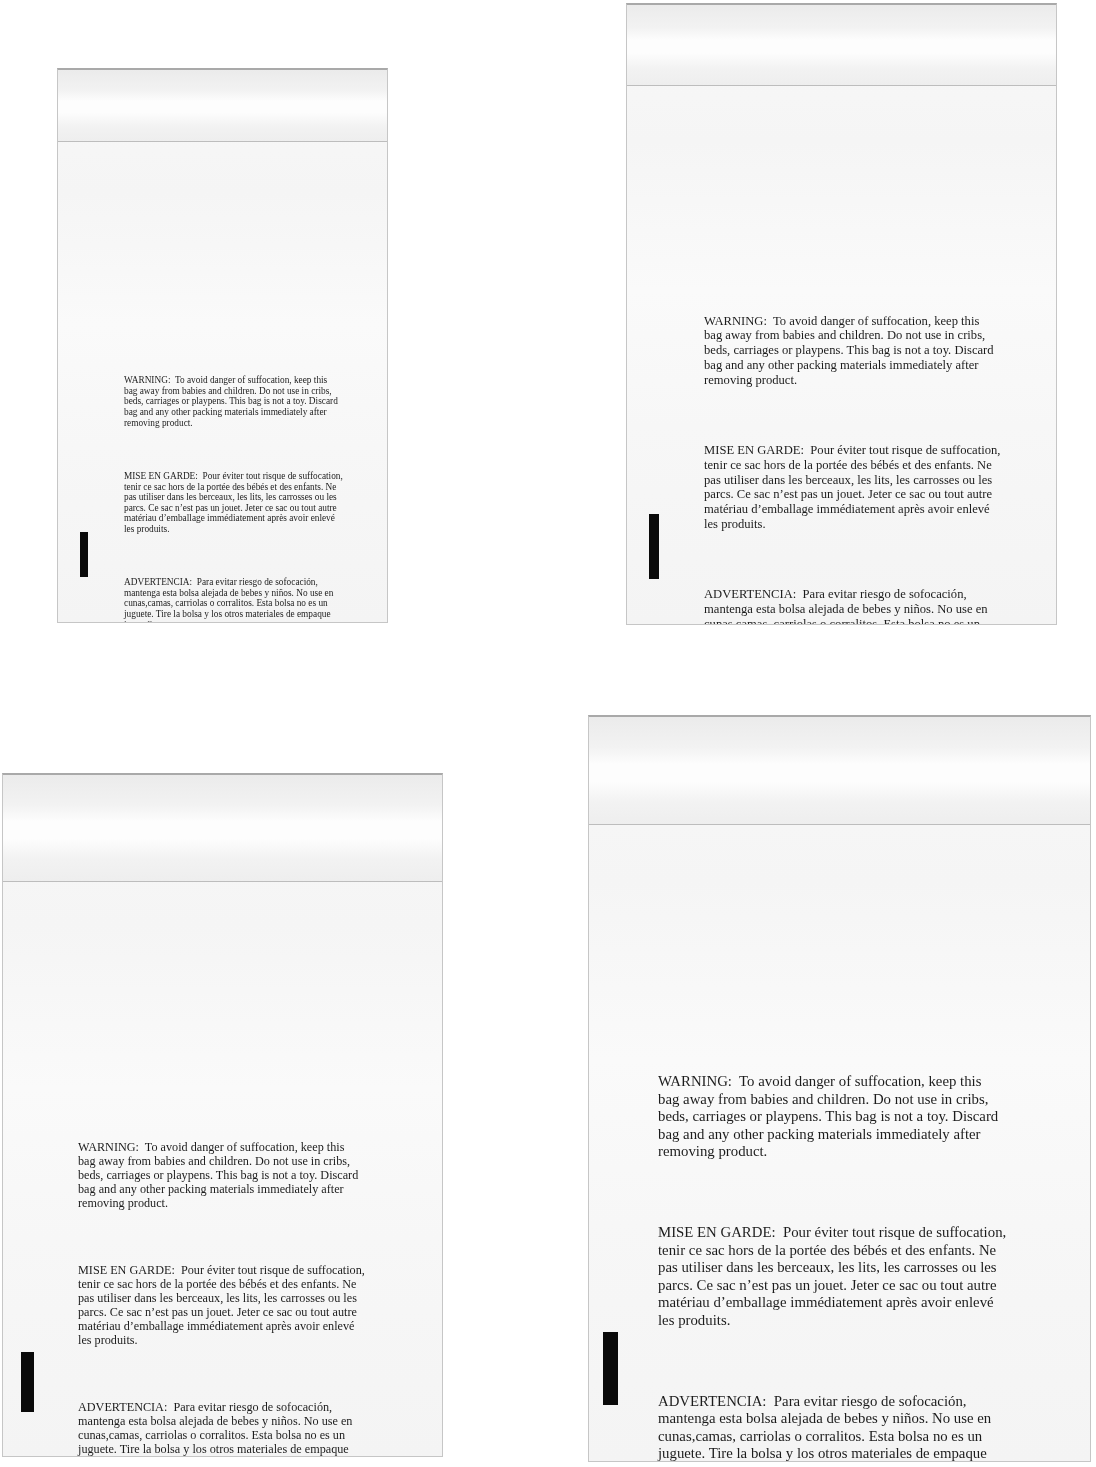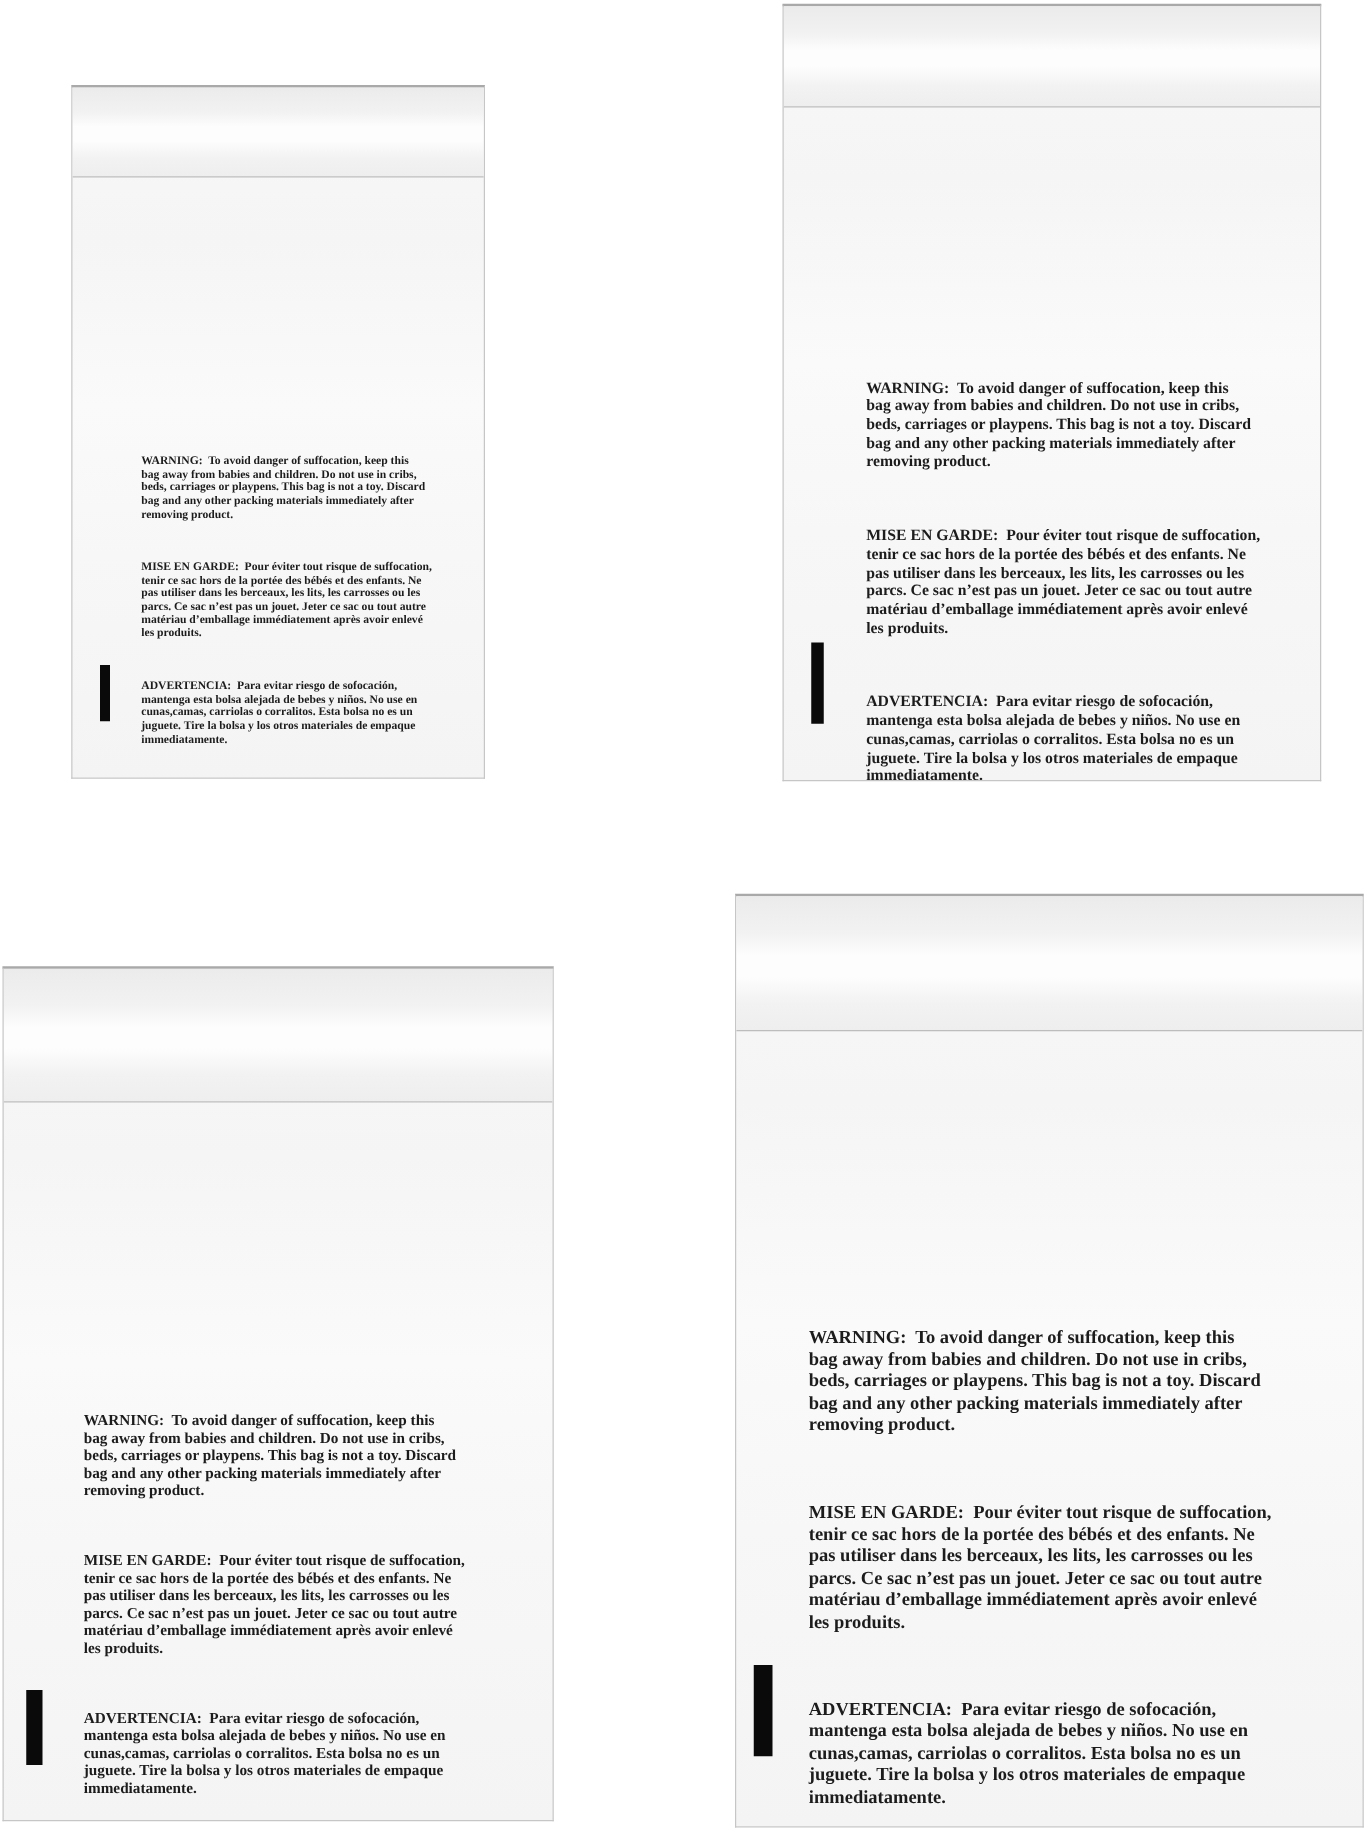--- a/index.html
+++ b/index.html
@@ -34,21 +34,21 @@
     background: linear-gradient(180deg,
       #ebebeb 0%, #f2f2f2 28%, #fdfdfd 44%,
       #fdfdfd 60%, #f2f2f2 80%, #eeeeee 100%);
   }
   .label {
     position: absolute;
     color: #1c1c1c;
     white-space: pre;
     text-align: left;
   }
-  .label p { margin: 0; font-weight: bold; }
+  .label p { margin: 11px; }
   .mark {
     position: absolute;
     background: #0a0a0a;
   }
 
   
   .bag1 { left: 57px; top: 68px; width: 331px; height: 555px; }
   .bag1 .flap  { height: 72px; }
   .bag1 .label { left: 55px; top: 273px; width: 272px;
                  font-size: 9.3px; line-height: 10.6px; }

